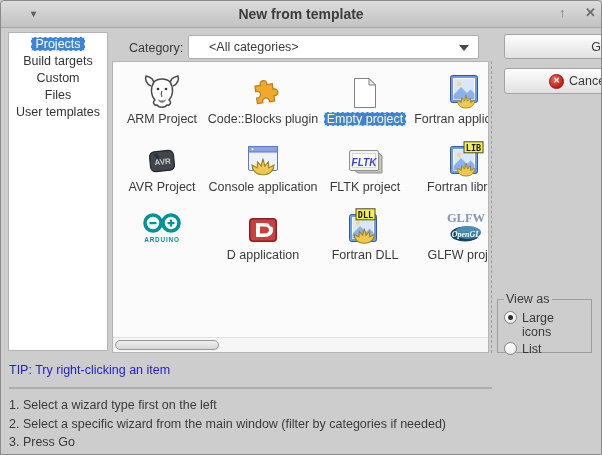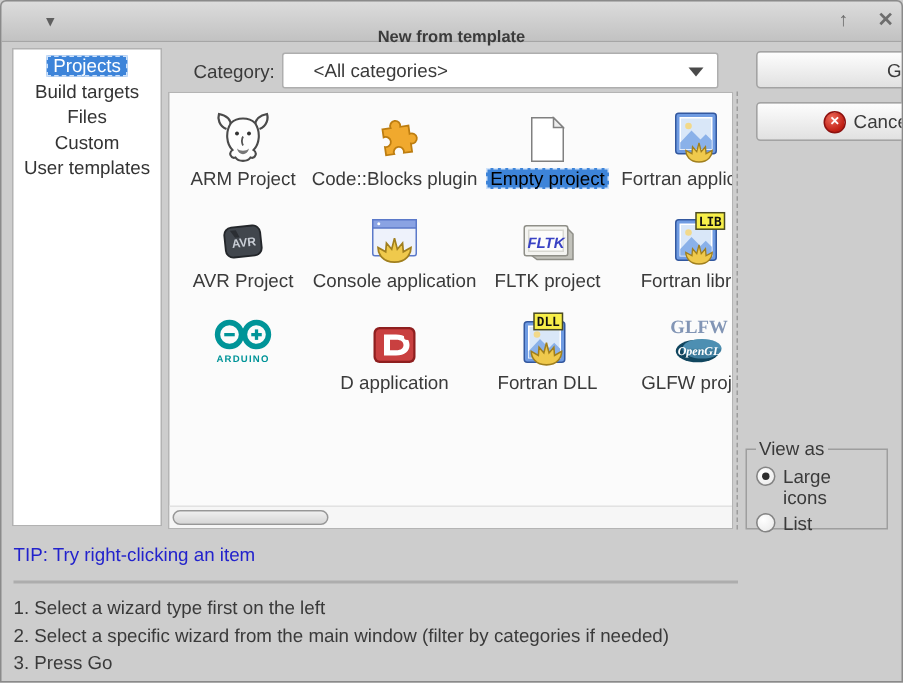--- a/index.html
+++ b/index.html
@@ -14,21 +14,21 @@
   }
   
   .titlebar {
     position:absolute; left:0; top:0; width:100%; height:27px;
     background:linear-gradient(#dcdcdc,#c2c2c2);
     border-bottom:1px solid #a6a6a6;
     border-radius:4px 4px 0 0;
   }
   .title {
     position:absolute; left:0; right:0; top:5px; text-align:center;
-    font-weight:bold; font-size:11px; color:#3b3b3b;margin-top:13px;
+    font-weight:bold; font-size:14px; color:#3b3b3b;
   }
   .tb-btn { position:absolute; top:4px; color:#6d6d6d; font-size:13px; font-weight:bold; cursor:default; }
   .tb-menu { left:30px; font-size:10px; top:7px; color:#5f5f5f; }
   .tb-shade { left:558px; }
   .tb-close { left:584px; }
   
   .sidebar {
     position:absolute; left:7px; top:31px; width:100px; height:319px;
     background:#fff; border:1px solid #b2b2b2; padding-top:3px;
   }
@@ -72,21 +72,21 @@
   }
   .grid {
     position:absolute; left:0; top:0; right:0; bottom:15px;
     display:grid; grid-template-columns:90px 112px 92px 110px;
     grid-auto-rows:68px; padding:6px 0 0 4px; overflow:hidden;
   }
   .tpl-item { display:flex; flex-direction:column; align-items:center; cursor:default; }
   .tpl-icon { height:42px; display:flex; align-items:flex-end; justify-content:center; }
   .tpl-label { margin-top:2px; white-space:nowrap; padding:0 3px; color:#3a3a3a; }
   .tpl-label.selected {
-    background:#3d84d9; color:#000000;
+    background:#3d84d9; color:#fef9c3;
     outline:1px dashed #cfe2fa; outline-offset:-1px;
   }
   .hscroll {
     position:absolute; left:0; right:0; bottom:0; height:15px;
     background:#f6f6f6; border-top:1px solid #e2e2e2;
   }
   .hthumb {
     position:absolute; left:2px; top:2px; width:104px; height:10px;
     background:linear-gradient(#efefef,#d7d7d7);
     border:1px solid #979797; border-radius:5px;
@@ -130,25 +130,25 @@
 
     <div class="side-item">
       <span class="pill selected">Projects</span>
     </div>
 
     <div class="side-item">
       <span class="pill">Build targets</span>
     </div>
 
     <div class="side-item">
+      <span class="pill">Custom</span>
+    </div>
+
+    <div class="side-item">
       <span class="pill">Files</span>
-    </div>
-
-    <div class="side-item">
-      <span class="pill">Custom</span>
     </div>
 
     <div class="side-item">
       <span class="pill">User templates</span>
     </div>
   </div>
 
 <span class="cat-label">Category:</span>
 <div class="combo">
   <span>&lt;All categories&gt;</span>

